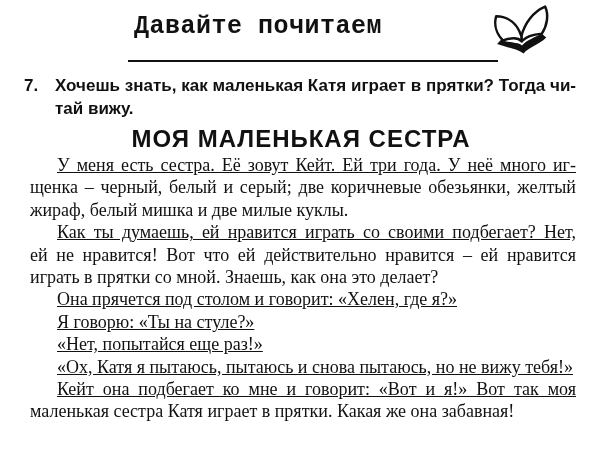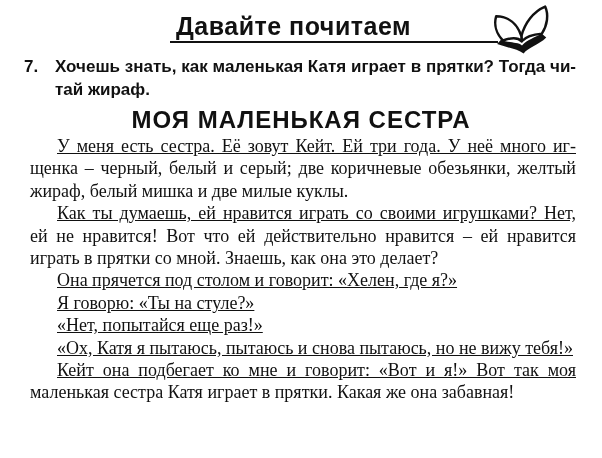--- a/index.html
+++ b/index.html
@@ -11,29 +11,28 @@
     position: relative;
     color: #111111;
     font-family: "Liberation Serif", serif;
   }
   .page { width: 602px; height: 458px; position: relative; padding-top: 12px; }
 
   
   .header { position: relative; margin-left: 128px; width: 370px; }
   .header-title {
     display: block;
-    font-family: Liberation Sans, sans-serif;
+    font-family: Liberation Mono, monospace;
     font-size: 25px;
     font-weight: 600;
     letter-spacing: 0.5px;
     padding-left: 6px;
-    padding-bottom: 0;
+    padding-bottom: 19px;
     border-bottom: 2px solid #111111;
     white-space: nowrap;
-    margin-left: 42px;
   }
   .book-icon {
     position: absolute;
     left: 488px;
     top: 2px;
     width: 66px;
     height: 58px;
     transform: rotate(-4deg);
   }
 
@@ -92,31 +91,31 @@
         <path d="M32 33 C29 21 21 13 9 12 C6 20 8 29 14 36 C21 34 28 33 32 38 Z"></path>
       </g>
       <path d="M12 35 C19 39 28 38 32 42 C37 37 45 35 52 32 L56 36 C48 43 38 44 33 50 C27 45 17 43 8 39 Z" fill="#111111"></path>
     </svg>
   </div>
 
   <div class="exercise">
     <div class="exercise-number">7.</div>
     <div class="exercise-text">
         <div class="line just">Хочешь знать, как маленькая Катя играет в прятки? Тогда чи-</div>
-        <div class="line">тай жираф.</div>
+        <div class="line">тай вижу.</div>
       </div>
   </div>
 
   <div class="passage-title">МОЯ МАЛЕНЬКАЯ СЕСТРА</div>
 
   <div class="passage-body">
       <div class="line indent just">У меня есть сестра. Её зовут Кейт. Ей три года. У неё много иг-</div>
       <div class="line just">щенка – черный, белый и серый; две коричневые обезьянки, желтый</div>
       <div class="line">жираф, белый мишка и две милые куклы.</div>
-      <div class="line indent just">Как ты думаешь, ей нравится играть со своими игрушками? Нет,</div>
+      <div class="line indent just">Как ты думаешь, ей нравится играть со своими подбегает? Нет,</div>
       <div class="line just">ей не нравится! Вот что ей действительно нравится – ей нравится</div>
       <div class="line">играть в прятки со мной. Знаешь, как она это делает?</div>
       <div class="line indent">Она прячется под столом и говорит: «Хелен, где я?»</div>
       <div class="line indent">Я говорю: «Ты на стуле?»</div>
       <div class="line indent">«Нет, попытайся еще раз!»</div>
       <div class="line indent">«Ох, Катя я пытаюсь, пытаюсь и снова пытаюсь, но не вижу тебя!»</div>
       <div class="line indent just">Кейт она подбегает ко мне и говорит: «Вот и я!» Вот так моя</div>
       <div class="line">маленькая сестра Катя играет в прятки. Какая же она забавная!</div>
     </div>
 

